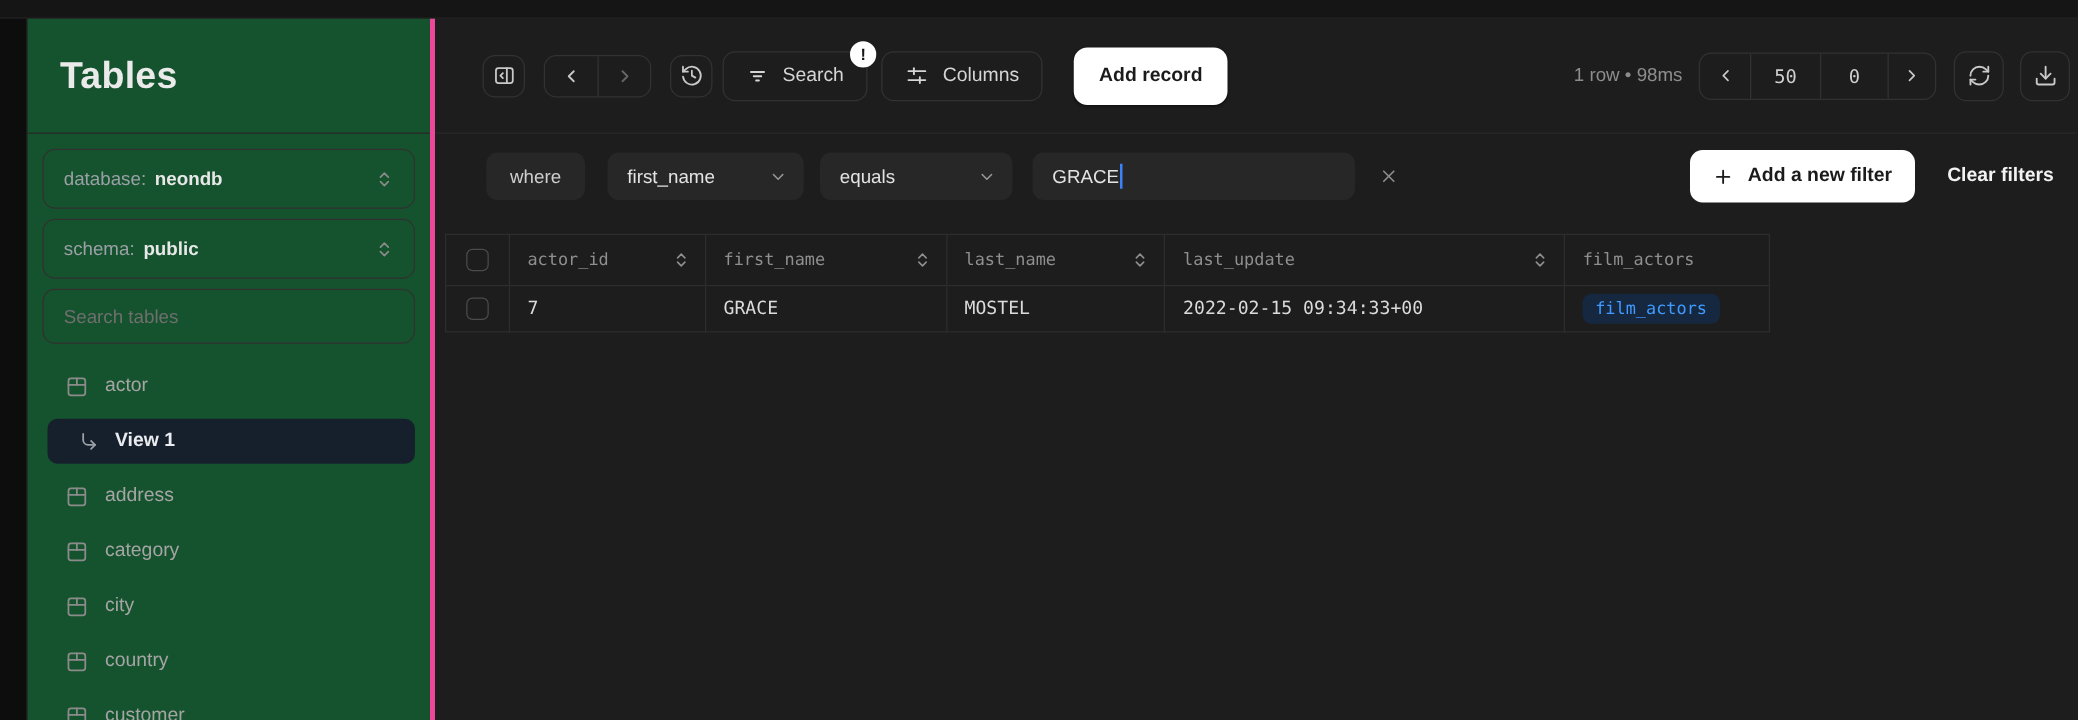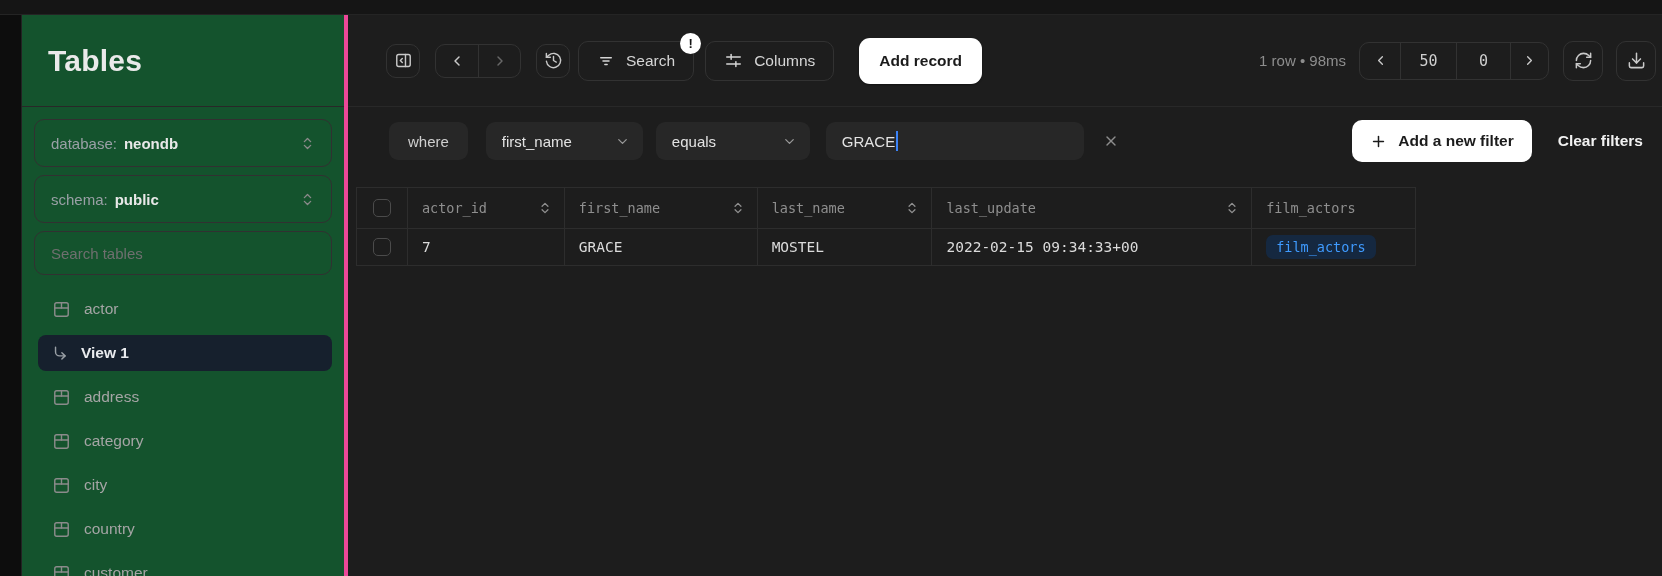--- a/index.html
+++ b/index.html
@@ -19,21 +19,21 @@
   .sidebar-title { font-size:30px; font-weight:700; color:#eaeaea; letter-spacing:.2px; }
   .sidebar-body { padding:12px 12px 0 12px; flex:1; overflow:hidden; }
   .select-box { height:48px; border:1px solid #313131; border-radius:10px; display:flex; align-items:center; gap:7px; padding:0 16px; margin-bottom:8px; color:#9aa0a6; font-size:15px; cursor:pointer; }
   .select-value { color:#e8e8e8; font-weight:600; }
   .select-caret { margin-left:auto; color:#8a8a8a; }
   .search-input { width:100%; height:44px; background:transparent; border:1px solid #313131; border-radius:10px; padding:0 16px; color:#e8e8e8; font-size:15px; font-family:"Liberation Sans",sans-serif; outline:none; margin-top:0; }
   .search-input::placeholder { color:#6f6f6f; }
   .table-list { margin-top:12px; }
   .table-item { height:44px; display:flex; align-items:center; gap:13px; padding-left:18px; color:#a5a5a5; font-size:15.5px; cursor:pointer; }
   .table-item .t-icon { color:#8b8b8b; }
-  .table-item.selected { height:36px; margin:4px 0 4px 4px; background:var(--selected-item-bg,#16202d); border-radius:8px; color:#e9ebee; font-weight:600; padding-left:12px; gap:12px; }
+  .table-item.selected { height:36px; margin:4px 0 4px 4px; background:var(--selected-item-bg,#16202d); border-radius:8px; color:#e9ebee; font-weight:600; padding-left:23px; gap:12px; }
   .table-item.selected .t-icon { color:#9aa0a6; }
 
   
   .main { flex:1; min-width:0; display:flex; flex-direction:column; background:#1d1d1d; }
 
   
   .toolbar { height:92px; flex:0 0 auto; border-bottom:1px solid #282828; display:flex; align-items:center; padding:0 6px 0 38px; }
   .icon-btn { width:34px; height:34px; border:1px solid #323232; border-radius:10px; background:transparent; display:flex; align-items:center; justify-content:center; color:#c9c9c9; cursor:pointer; }
   .nav-group { display:flex; height:34px; border:1px solid #323232; border-radius:10px; overflow:hidden; margin-left:15px; }
   .nav-half { width:42px; display:flex; align-items:center; justify-content:center; color:#c9c9c9; cursor:pointer; }

